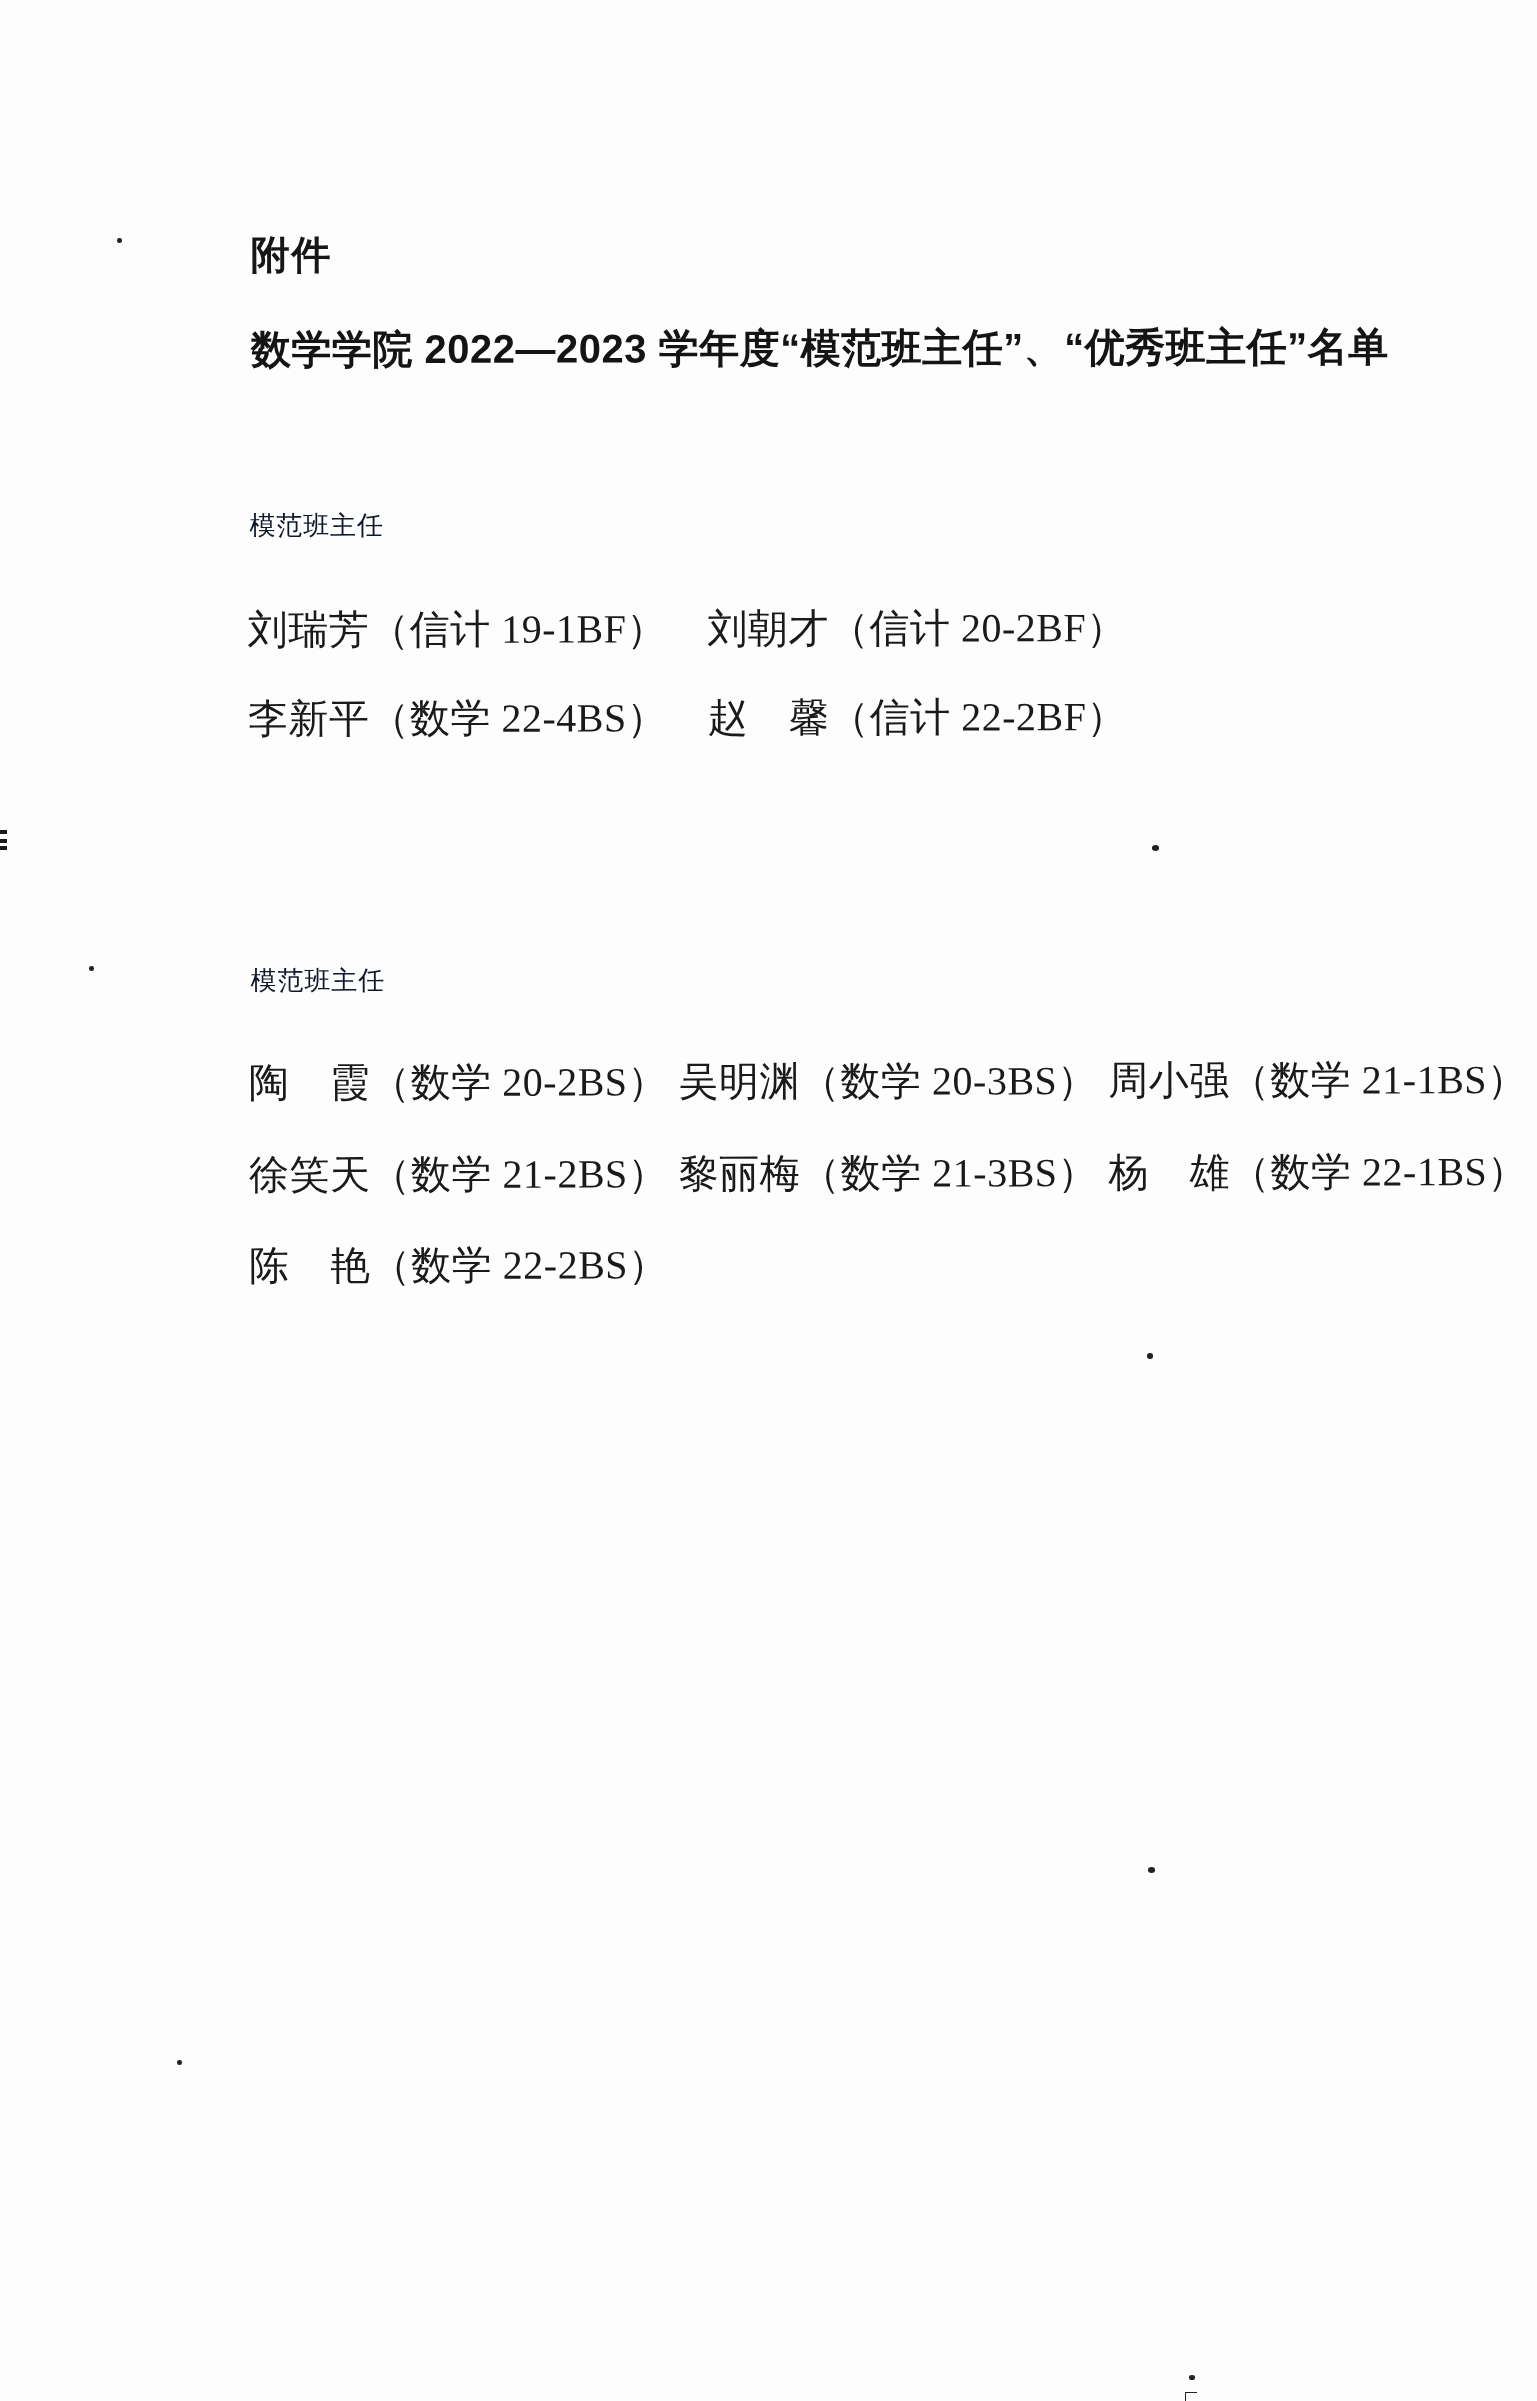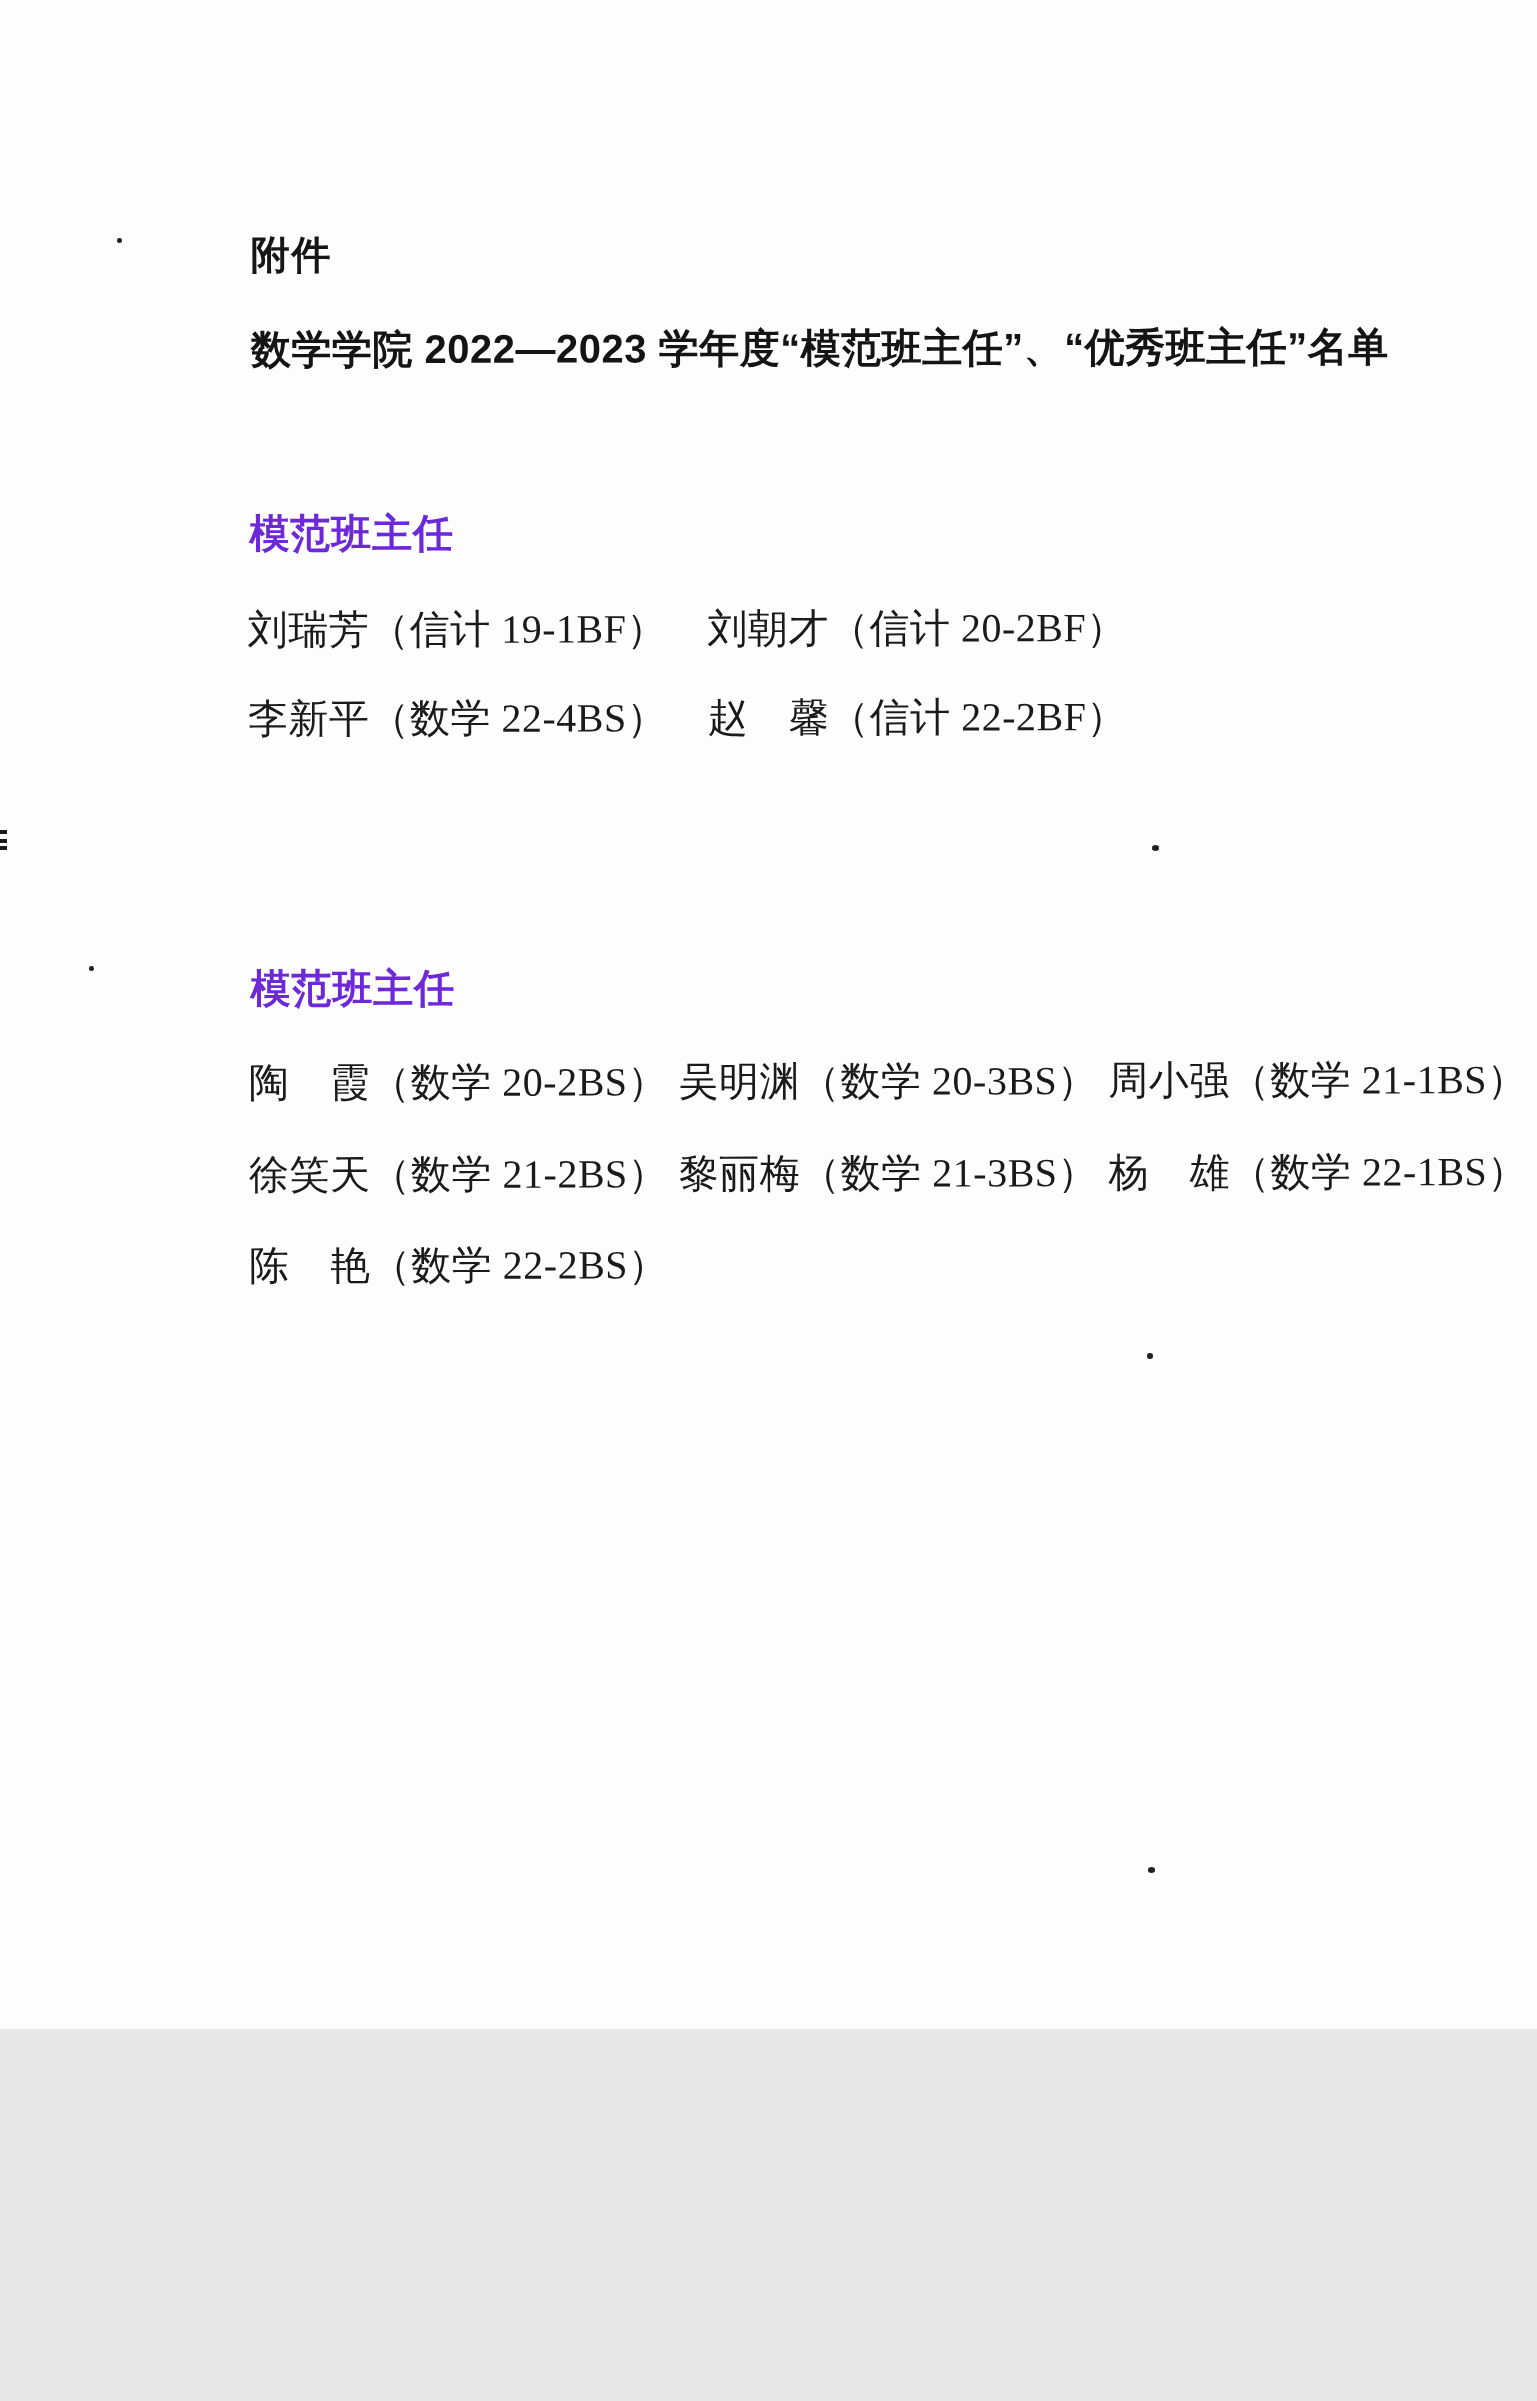--- a/index.html
+++ b/index.html
@@ -3,21 +3,21 @@
 <meta charset="utf-8">
 <style>
   html, body {
     margin: 0;
     padding: 0;
     background: #e8e8e8;
   }
   .page {
     position: relative;
     width: 1538px;
-    height: 2029px;
+    height: 2401px;
     margin: 0 auto;
     background: #fdfdfd;
     overflow: hidden;
     color: #1c1c1c;
   }
   .sheet {
     position: absolute;
     inset: 0;
     transform: rotate(-0.15deg);
     transform-origin: 50% 0;
@@ -44,25 +44,25 @@
     font-size: 40px;
     line-height: 1.2;
     letter-spacing: 0.5px;
     white-space: nowrap;
     color: #141414;
   }
   .section-heading {
     position: absolute;
     left: 248px;
     font-family: "Liberation Sans", "DejaVu Sans", sans-serif;
-    font-weight: 700;
-    font-size: 40px;
+    font-weight: 400;
+    font-size: 26px;
     line-height: 1.1;
     letter-spacing: 0.9px;
-    color: #6d28d9;
+    color: #0f172a;
   }
   .heading-model   { top: 510px; }
   .heading-excellent { top: 965px; }
   .awardee-line {
     position: absolute;
     left: 246px;
     margin: 0;
     font-family: "Liberation Serif", "DejaVu Serif", serif;
     font-size: 40px;
     line-height: 1.1;

